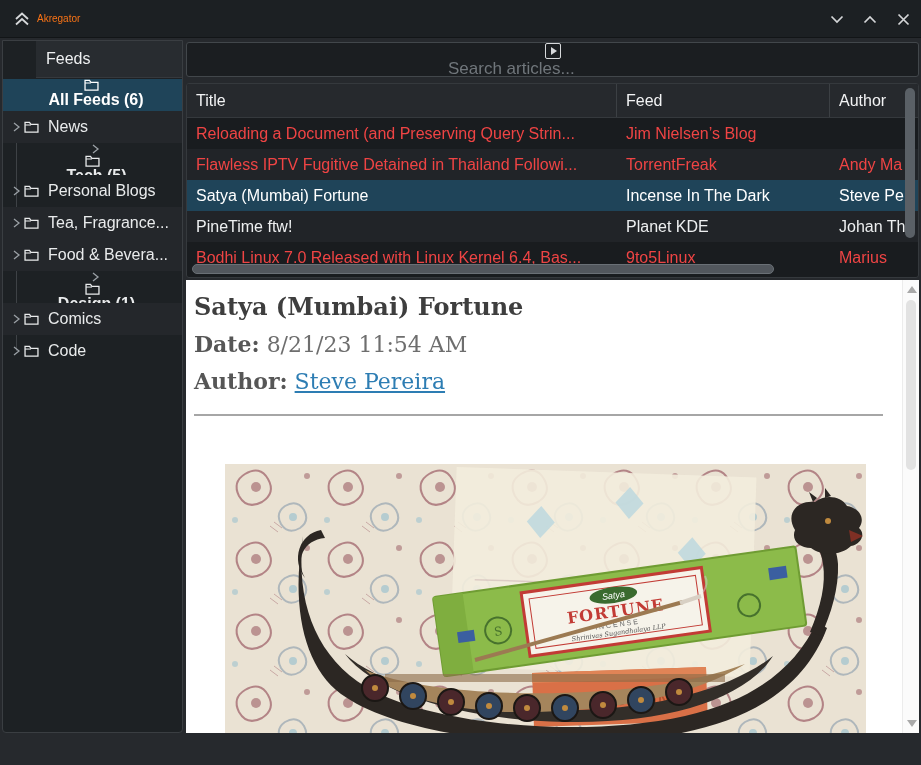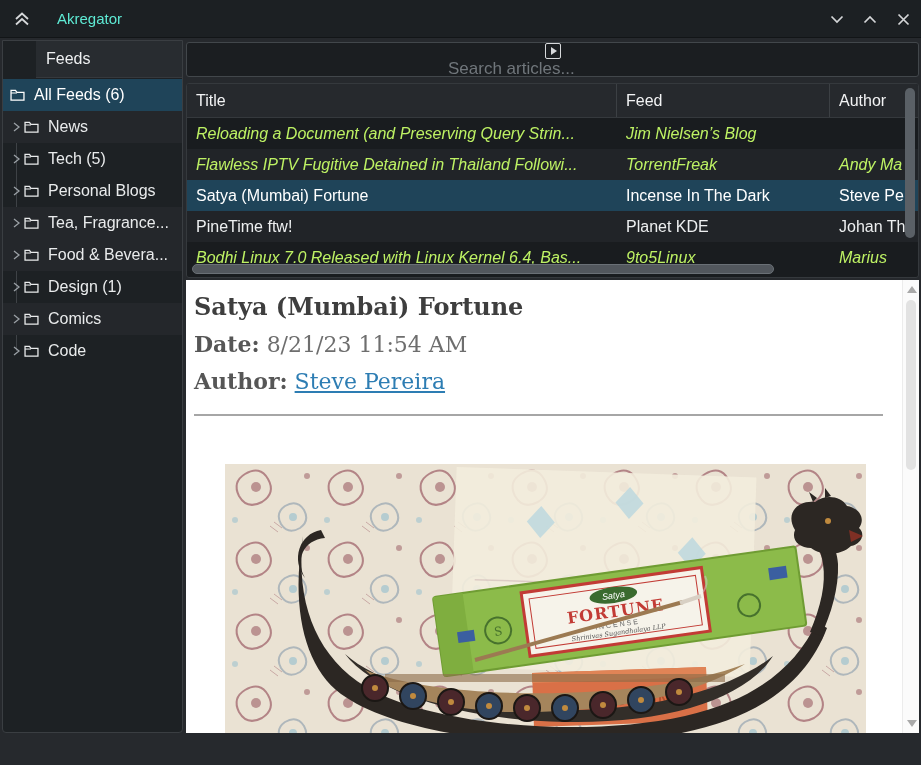--- a/index.html
+++ b/index.html
@@ -11,21 +11,21 @@
     overflow: hidden;
     color: #eceef0;
   }
   
   .titlebar {
     position: absolute; left:0; top:0; width:921px; height:38px;
     background:#1c2023; display:flex; align-items:center;
     border-bottom:1px solid #121517;
   }
   .app-icon { margin-left:13px; display:flex; }
-  .win-title { margin-left:26px; font-size:15px; color:#5eead4; }
+  .win-title { margin-left:6px; font-size:10px; color:#f97316; }
   .win-controls { position:absolute; right:10px; top:0; height:38px; display:flex; align-items:center; gap:17px; }
   .win-btn { width:16px; height:16px; display:flex; align-items:center; justify-content:center; cursor:default; }
 
   
   .dock {
     position:absolute; left:2px; top:40px; width:181px; height:693px;
     background:#1d2124; border:1px solid #3a3e42; border-radius:0 0 4px 4px;
     overflow:hidden;
     padding-left:33px;
   }
@@ -39,21 +39,21 @@
   .tree-kids::before {
     content:""; position:absolute; left:13px; top:0; height:240px;
     border-left:1px solid #3e4246;
   }
   .tree-row {
     height:32px; display:flex; align-items:center;
     font-size:16px; color:#e9ebec; position:relative;
   }
   .tree-row.alt { background:#24272b; }
   .tree-row.selected { background:#1f4459; color:#ffffff; }
-  .tree-row.bold { font-weight:400; }
+  .tree-row.bold { font-weight:700;flex-direction:column; }
   .tree-row.root { padding-left:7px; }
   .tree-row.child { padding-left:8px; }
   .expander { margin-right:3px; flex:0 0 auto; }
   .folder { margin-right:9px; flex:0 0 auto; color:#e9ebec; }
   .tree-row.selected .folder { color:#ffffff; }
   .lbl { white-space:nowrap; overflow:hidden; }
 
   
   .search {
     position:absolute; left:186px; top:42px; width:733px; height:35px;
@@ -82,21 +82,21 @@
   }
   .list-header { display:flex; height:34px; background:#26292d; border-bottom:1px solid #35393d; }
   .hcell {
     display:flex; align-items:center; padding-left:9px;
     font-size:16px; color:#f2f3f4; border-right:1px solid #3c4044;
     overflow:hidden; white-space:nowrap;
   }
   .hcell.t { width:430px; } .hcell.f { width:213px; } .hcell.a { flex:1; border-right:none; }
   .a-row { display:flex; height:31px; align-items:center; font-size:16px; color:#edeff0; }
   .a-row.alt { background:#212428; }
-  .a-row.unread { color:#bef264;font-style:italic; }
+  .a-row.unread { color:#ef4444; }
   .a-row.selected { background:#1f4459; color:#ffffff; }
   .c { padding-left:9px; white-space:nowrap; overflow:hidden; }
   .c.t { width:430px; } .c.f { width:213px; } .c.a { flex:1; }
   .list-vscroll {
     position:absolute; right:3px; top:4px; width:10px; height:150px;
     background:#5a6066; border-radius:5px;
   }
   .list-hscroll {
     position:absolute; left:5px; bottom:3px; height:10px; width:582px;
     background:#52575d; border:1px solid #6a7076; border-radius:5px;

